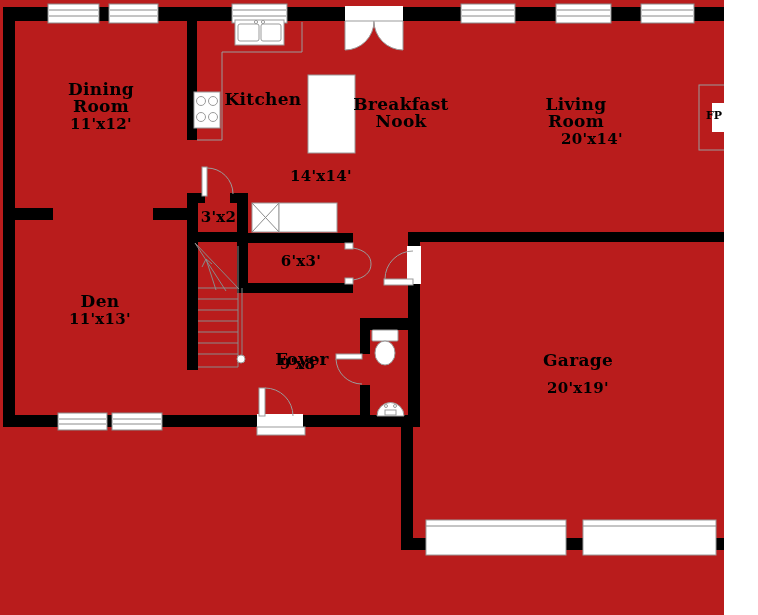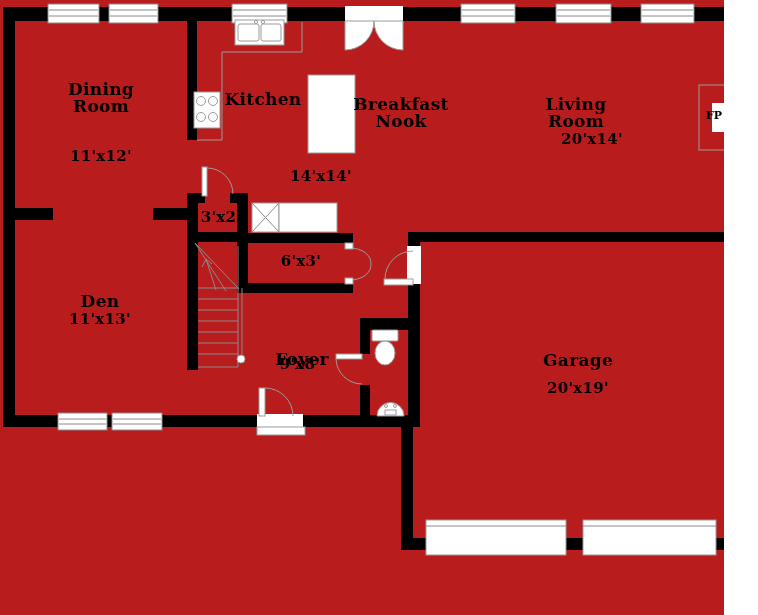--- a/index.html
+++ b/index.html
@@ -202,21 +202,21 @@
         </g>
         <g>
           <rect class="fixw" x="583" y="520" width="133" height="35"></rect>
           <line class="winline" x1="583" y1="526" x2="716" y2="526"></line>
         </g>
       </g>
     </svg>
 
     <div class="room-label room-name" style="left:101px;top:98px;">Dining
 Room</div>
-    <div class="room-label room-dims" style="left:101px;top:124px;margin-top:32px;">11'x12'</div>
+    <div class="room-label room-dims" style="left:101px;top:124px;">11'x12'</div>
     <div class="room-label room-name" style="left:263px;top:99px;">Kitchen</div>
     <div class="room-label room-name" style="left:401px;top:113px;">Breakfast
 Nook</div>
     <div class="room-label room-dims" style="left:321px;top:176px;">14'x14'</div>
     <div class="room-label room-name" style="left:576px;top:113px;">Living
 Room</div>
     <div class="room-label room-dims" style="left:592px;top:139px;text-align:center;">20'x14'</div>
     <div class="room-label room-dims" style="left:221px;top:217px;">3'x2'</div>
     <div class="room-label room-dims" style="left:301px;top:261px;">6'x3'</div>
     <div class="room-label room-name" style="left:100px;top:301px;">Den</div>

